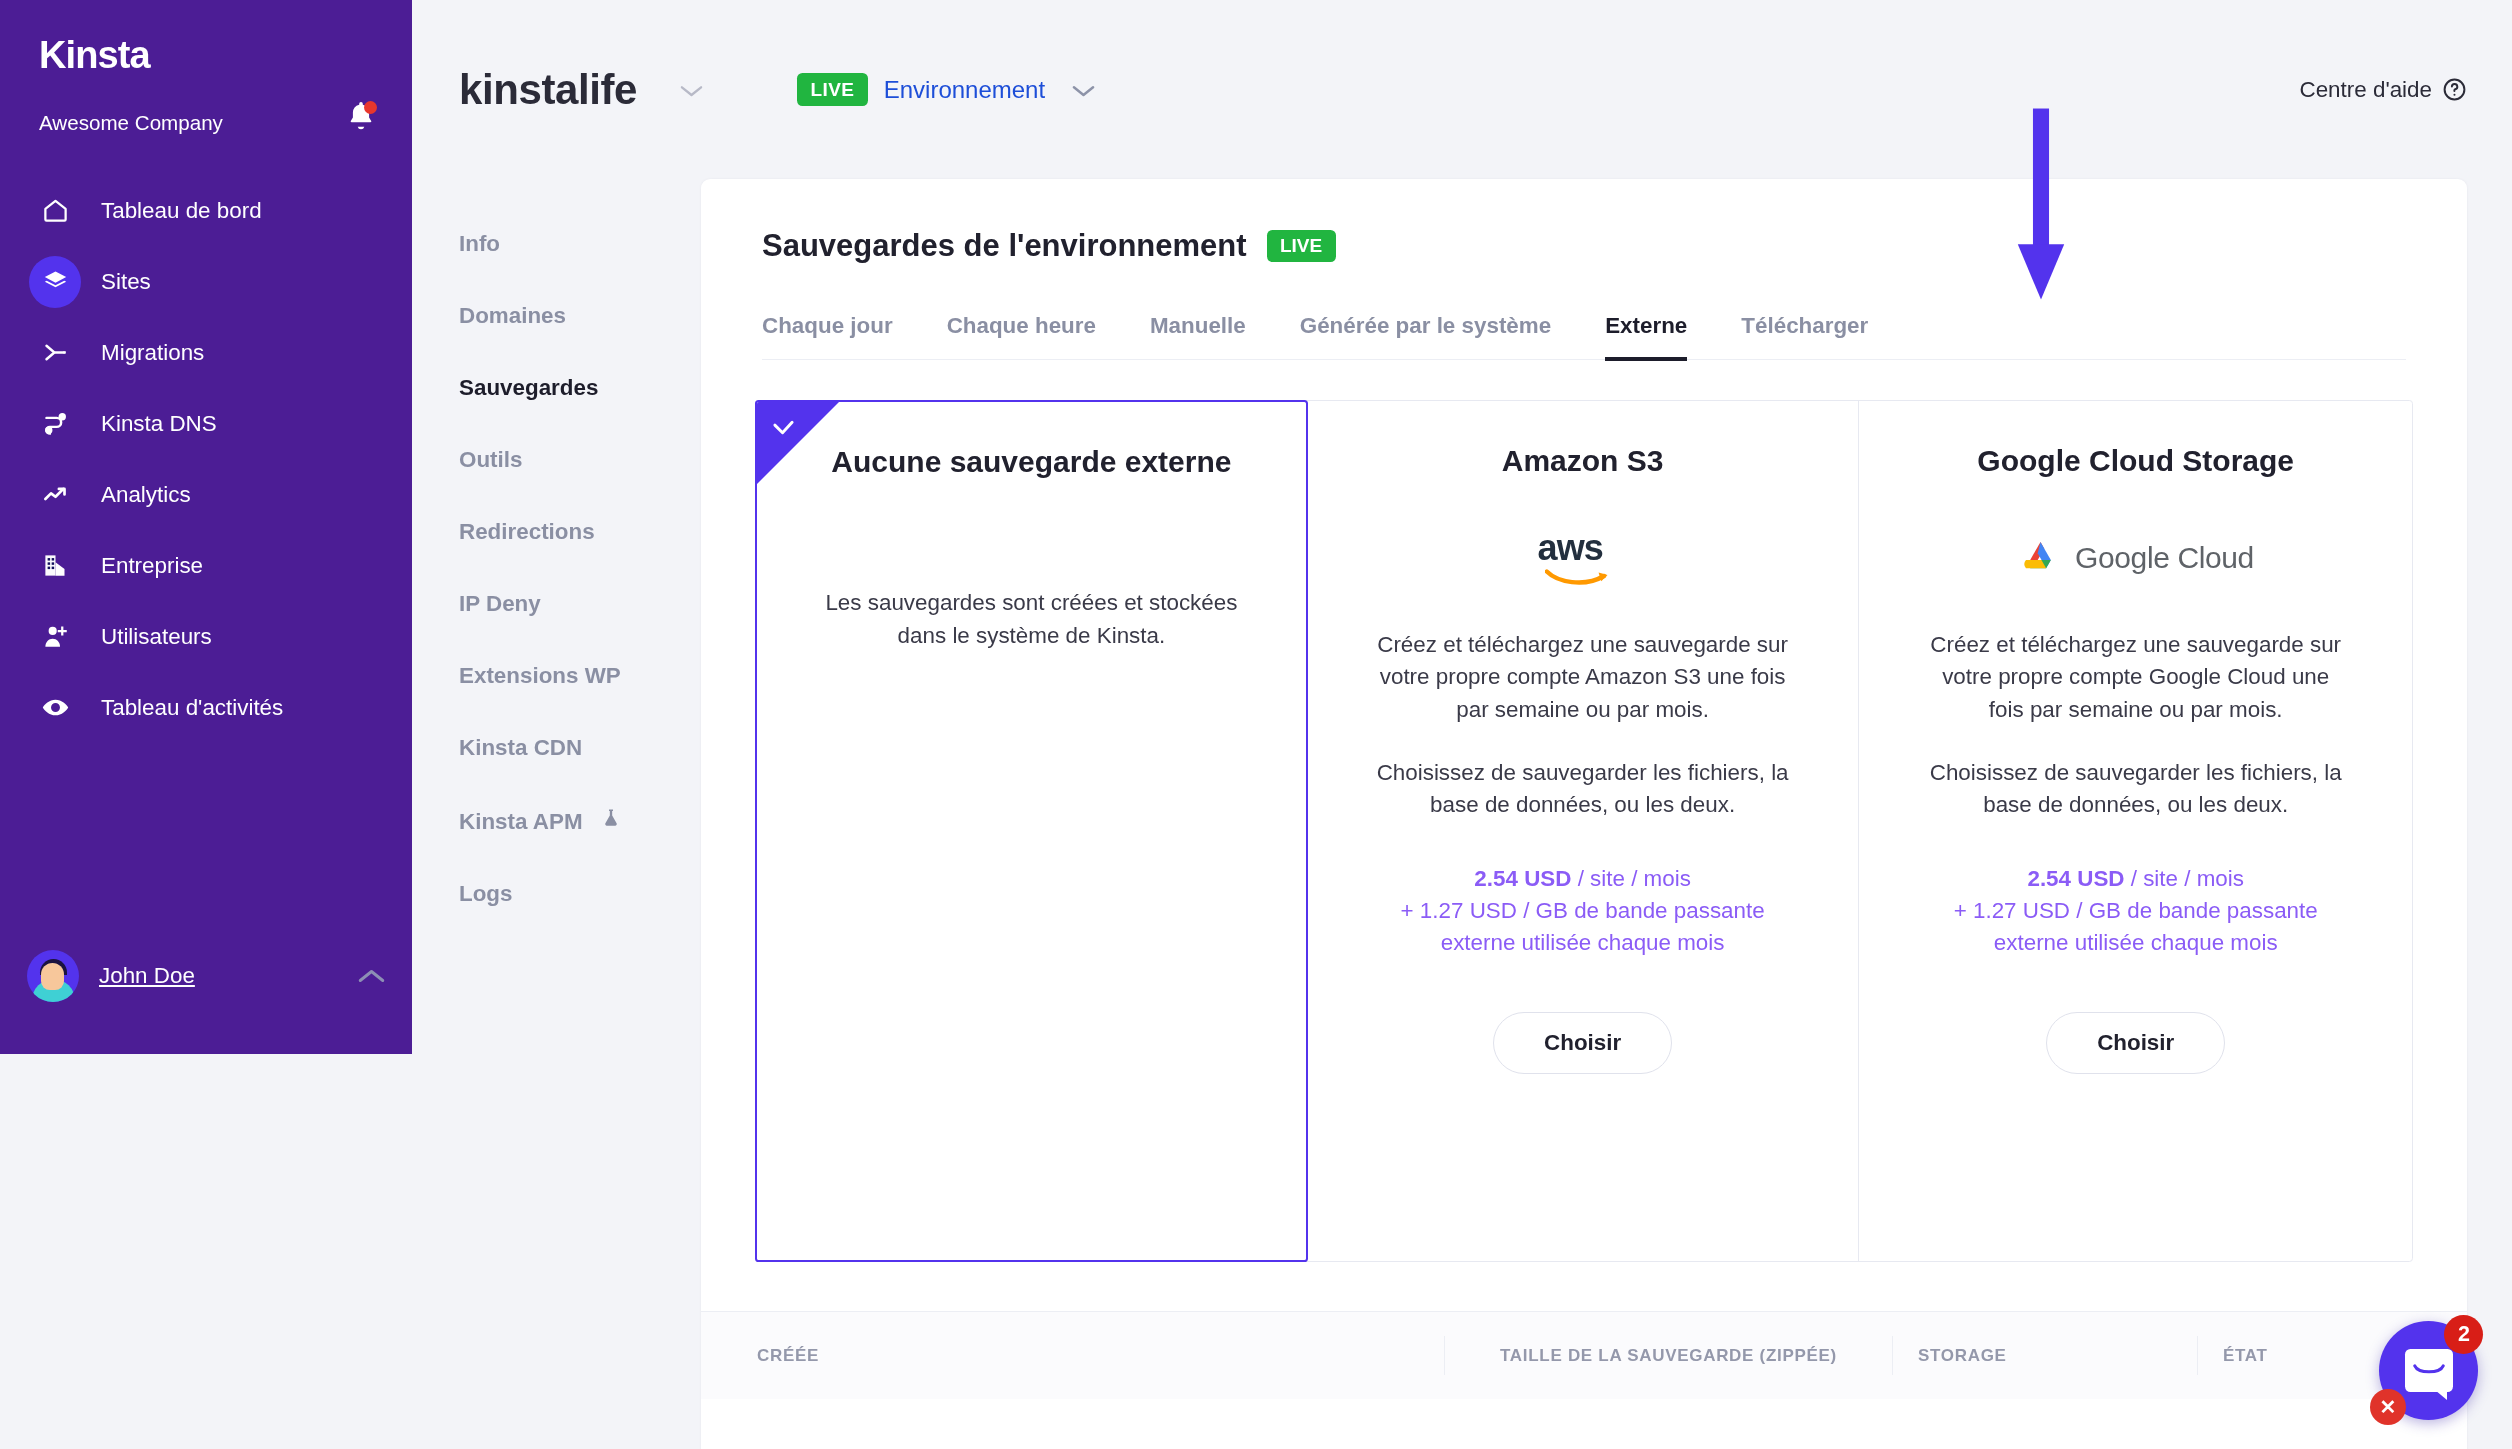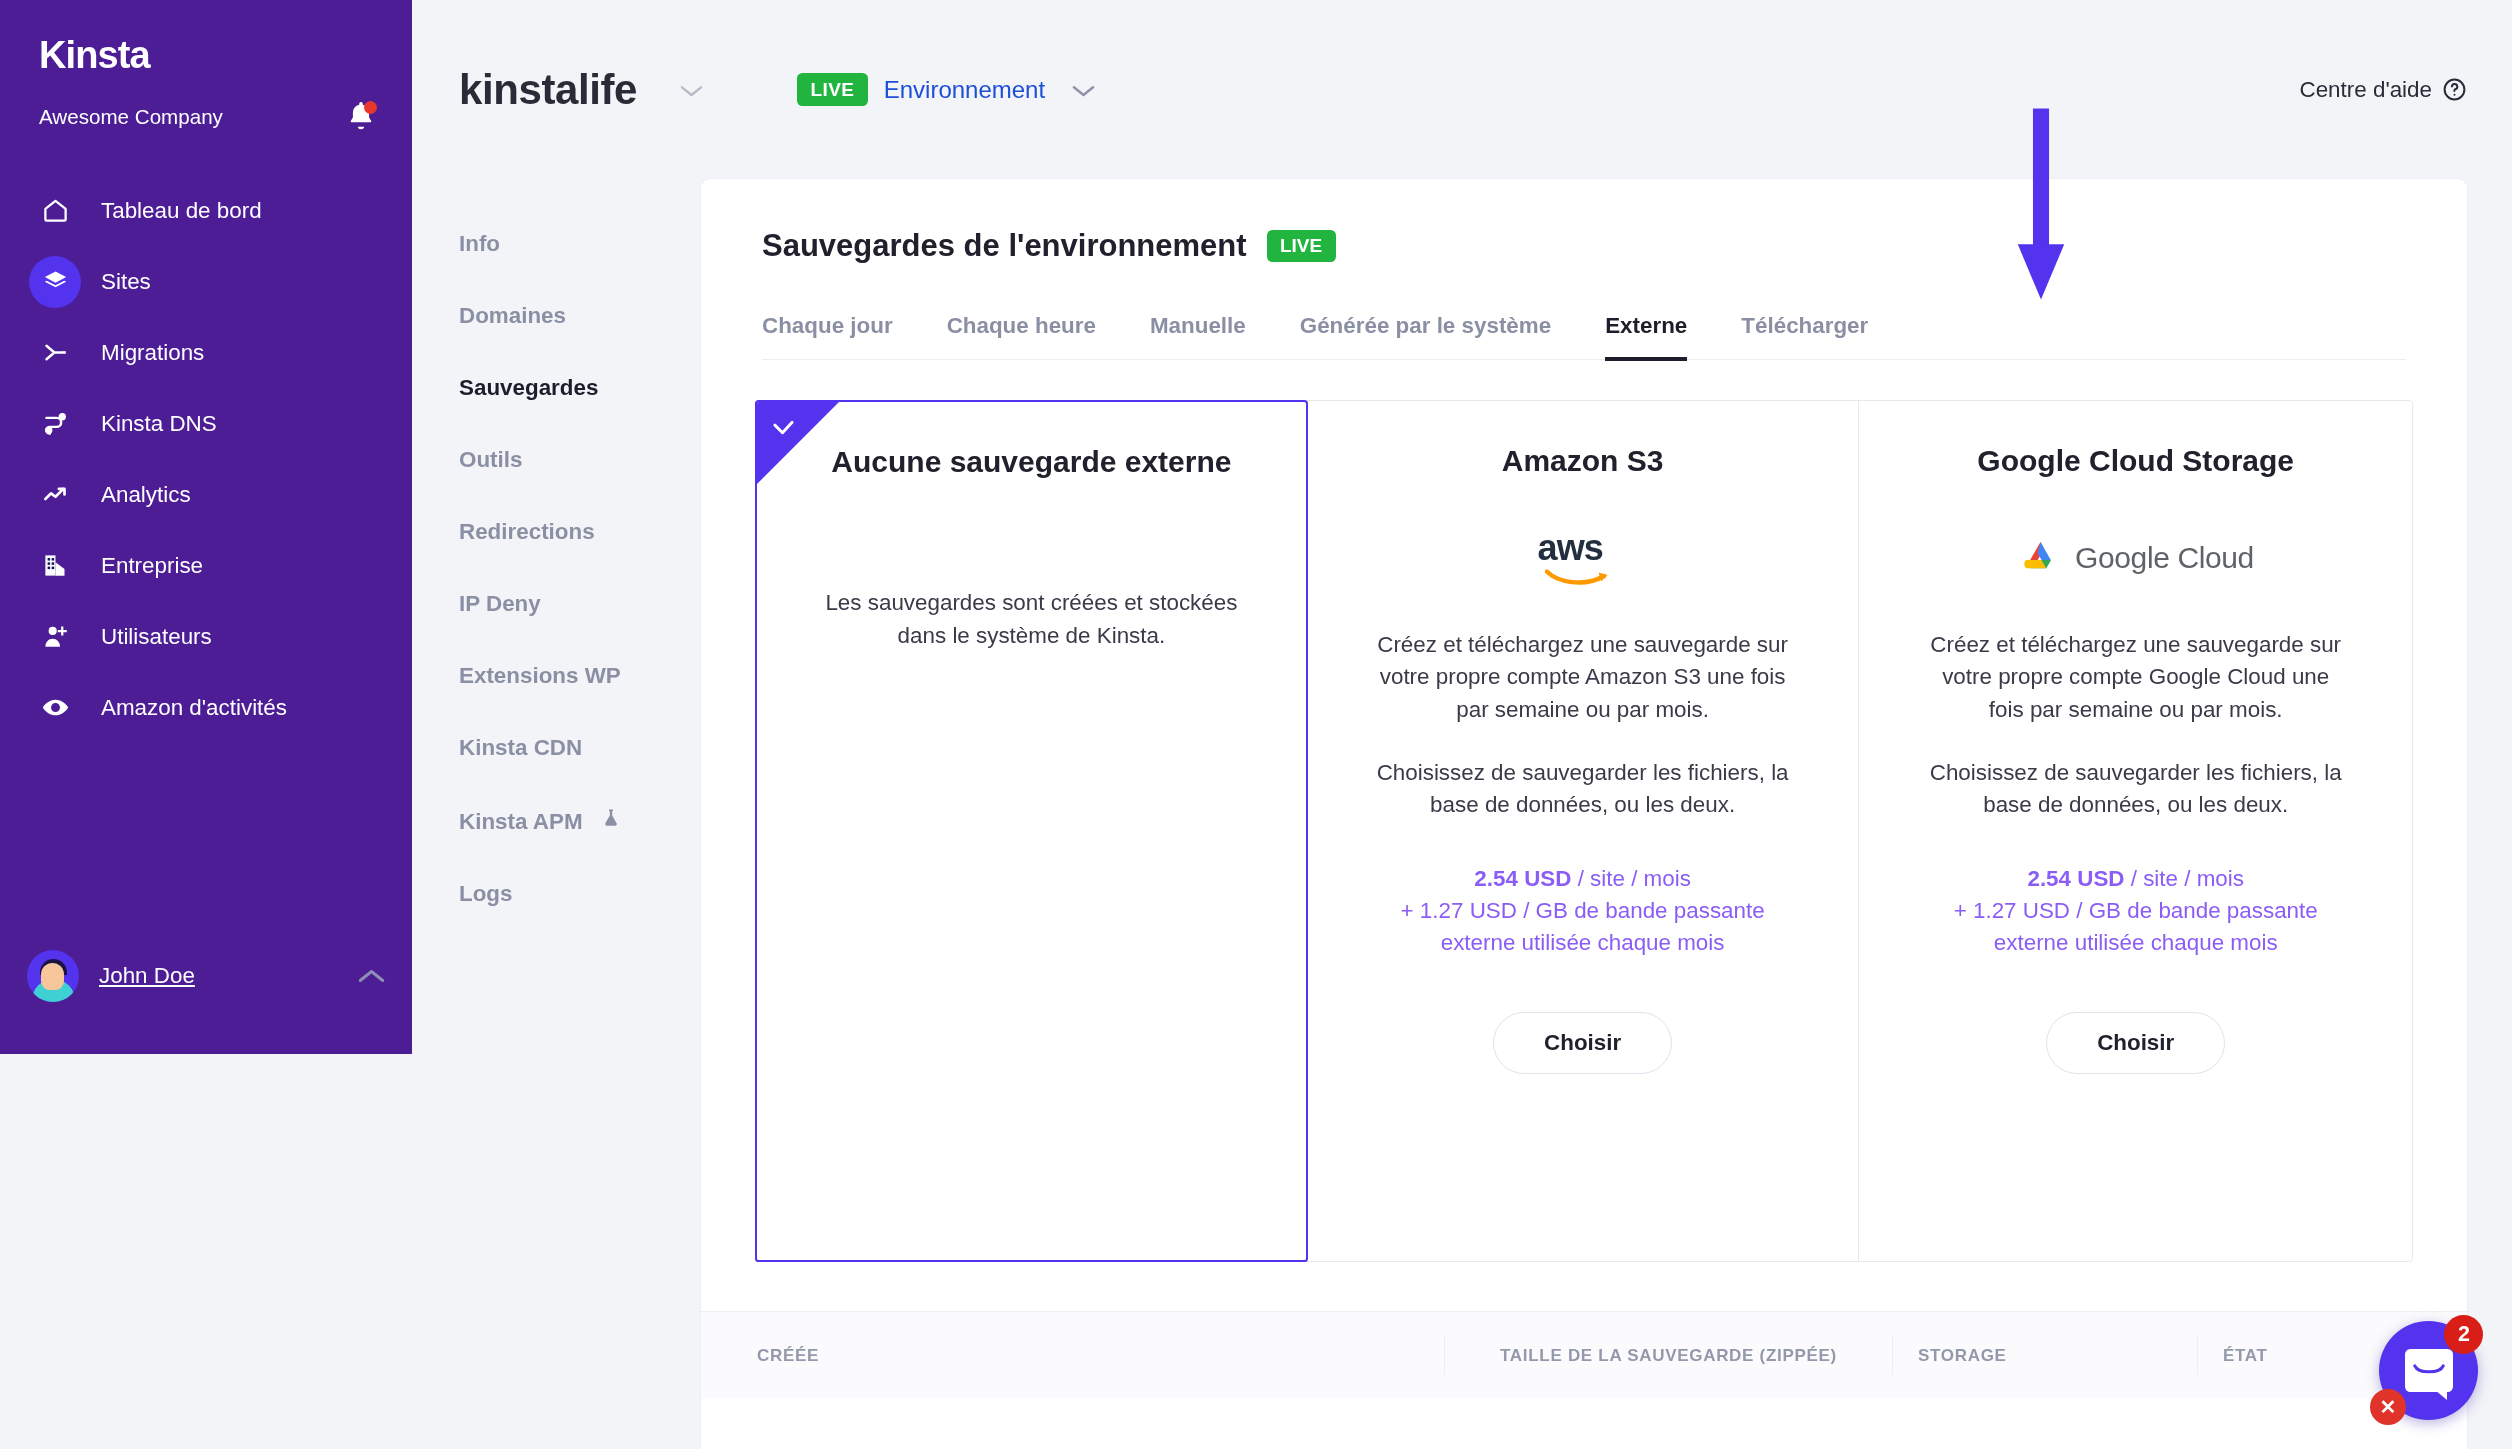--- a/index.html
+++ b/index.html
@@ -18,21 +18,21 @@
     position: relative; flex: 0 0 412px;
     color: #fff;
   }
   .brand-logo {
     position: absolute; left: 39px; top: 34px;
     font-size: 38px; font-weight: 700; letter-spacing: -0.9px;
     color: #ffffff;
   }
   .org-row {
     position: absolute; left: 39px; top: 99px;
-    width: 340px; display: flex; align-items: center; justify-content: space-between;
+    width: 340px; display: flex; align-items: flex-end; justify-content: space-between;
   }
   .org-name { font-size: 20.6px; color: #fff; font-weight: 400; }
   .bell-wrap { position: relative; width: 36px; height: 36px; }
   .bell-dot {
     position: absolute; right: 1.8px; top: 1.8px;
     width: 13.4px; height: 13.4px; border-radius: 50%; background: #e8372c;
   }
   .nav { position: absolute; top: 175px; left: 0; width: 412px; }
   .nav-item {
     display: flex; align-items: center;
@@ -332,21 +332,21 @@
         </span>
         <span class="nav-label">Utilisateurs</span>
       </div>
 
       <div class="nav-item">
         <span class="nav-icon">
           <svg width="29" height="29" viewBox="0 0 24 24" fill="#fff">
             <path d="M12 5.5C6.8 5.5 2.8 9.4 1.5 12c1.3 2.6 5.3 6.5 10.5 6.5S21.2 14.6 22.5 12C21.2 9.4 17.2 5.5 12 5.5zm0 10.2A3.7 3.7 0 1 1 12 8.3a3.7 3.7 0 0 1 0 7.4z"></path>
           </svg>
         </span>
-        <span class="nav-label">Amazon d'activités</span>
+        <span class="nav-label">Tableau d'activités</span>
       </div>
 
     </nav>
 
     <div class="user-row">
       <span class="avatar">
         <span class="body"></span>
           <span class="hair"></span>
           <span class="head"></span>
       </span>

